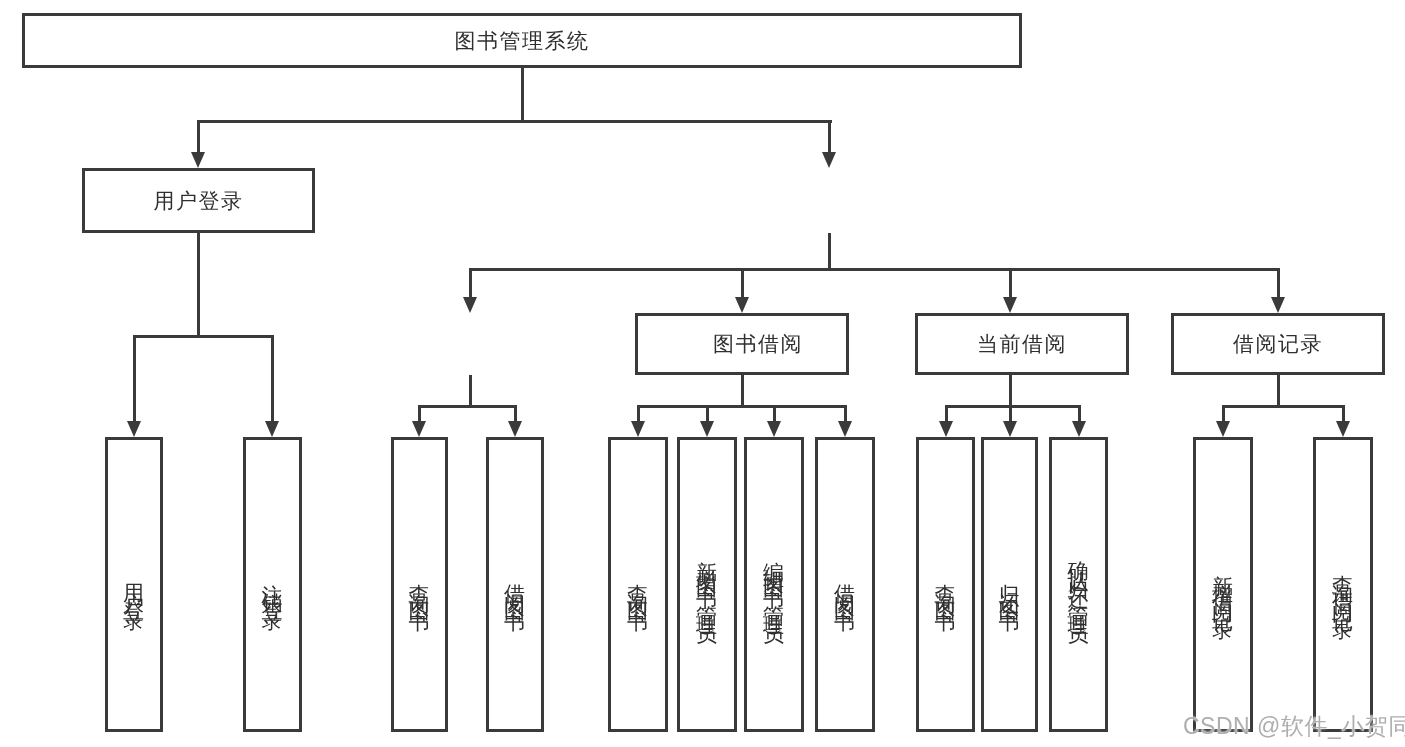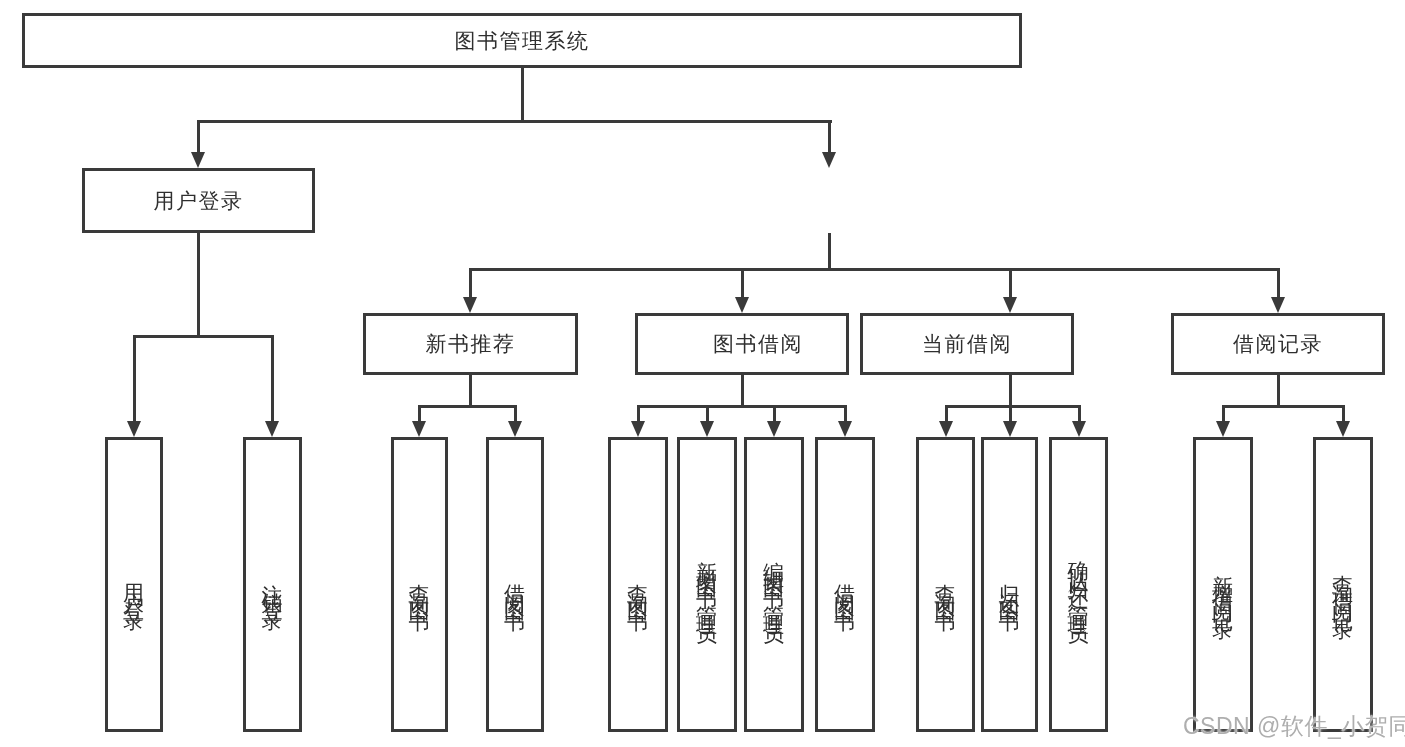--- a/index.html
+++ b/index.html
@@ -41,25 +41,24 @@
 </head>
 <body>
 
 <div class="canvas">
 
   <div class="box" style="left:22px; top:13px; width:1000px; height:55px;">图书管理系统</div>
 
   <div class="box" style="left:82px; top:168px; width:233px; height:65px;">用户登录</div>
 
 
-  <div class="box" style="left:363px; top:313px; width:215px; height:62px;">新书推荐</div>
 
   <div class="box" style="left:635px; top:313px; width:214px; height:62px;padding-left:32px;">图书借阅</div>
 
-  <div class="box" style="left:860px; top:313px; width:214px; height:62px;">当前借阅</div>
+  <div class="box" style="left:915px; top:313px; width:214px; height:62px;">当前借阅</div>
 
   <div class="box" style="left:1171px; top:313px; width:214px; height:62px;">借阅记录</div>
 
   <div class="box vert" style="left:105px; top:437px; width:58px; height:295px;">用户登录</div>
 
   <div class="box vert" style="left:243px; top:437px; width:59px; height:295px;">注销登录</div>
 
   <div class="box vert" style="left:391px; top:437px; width:57px; height:295px;">查询图书</div>
 
   <div class="box vert" style="left:486px; top:437px; width:58px; height:295px;">借阅图书</div>

